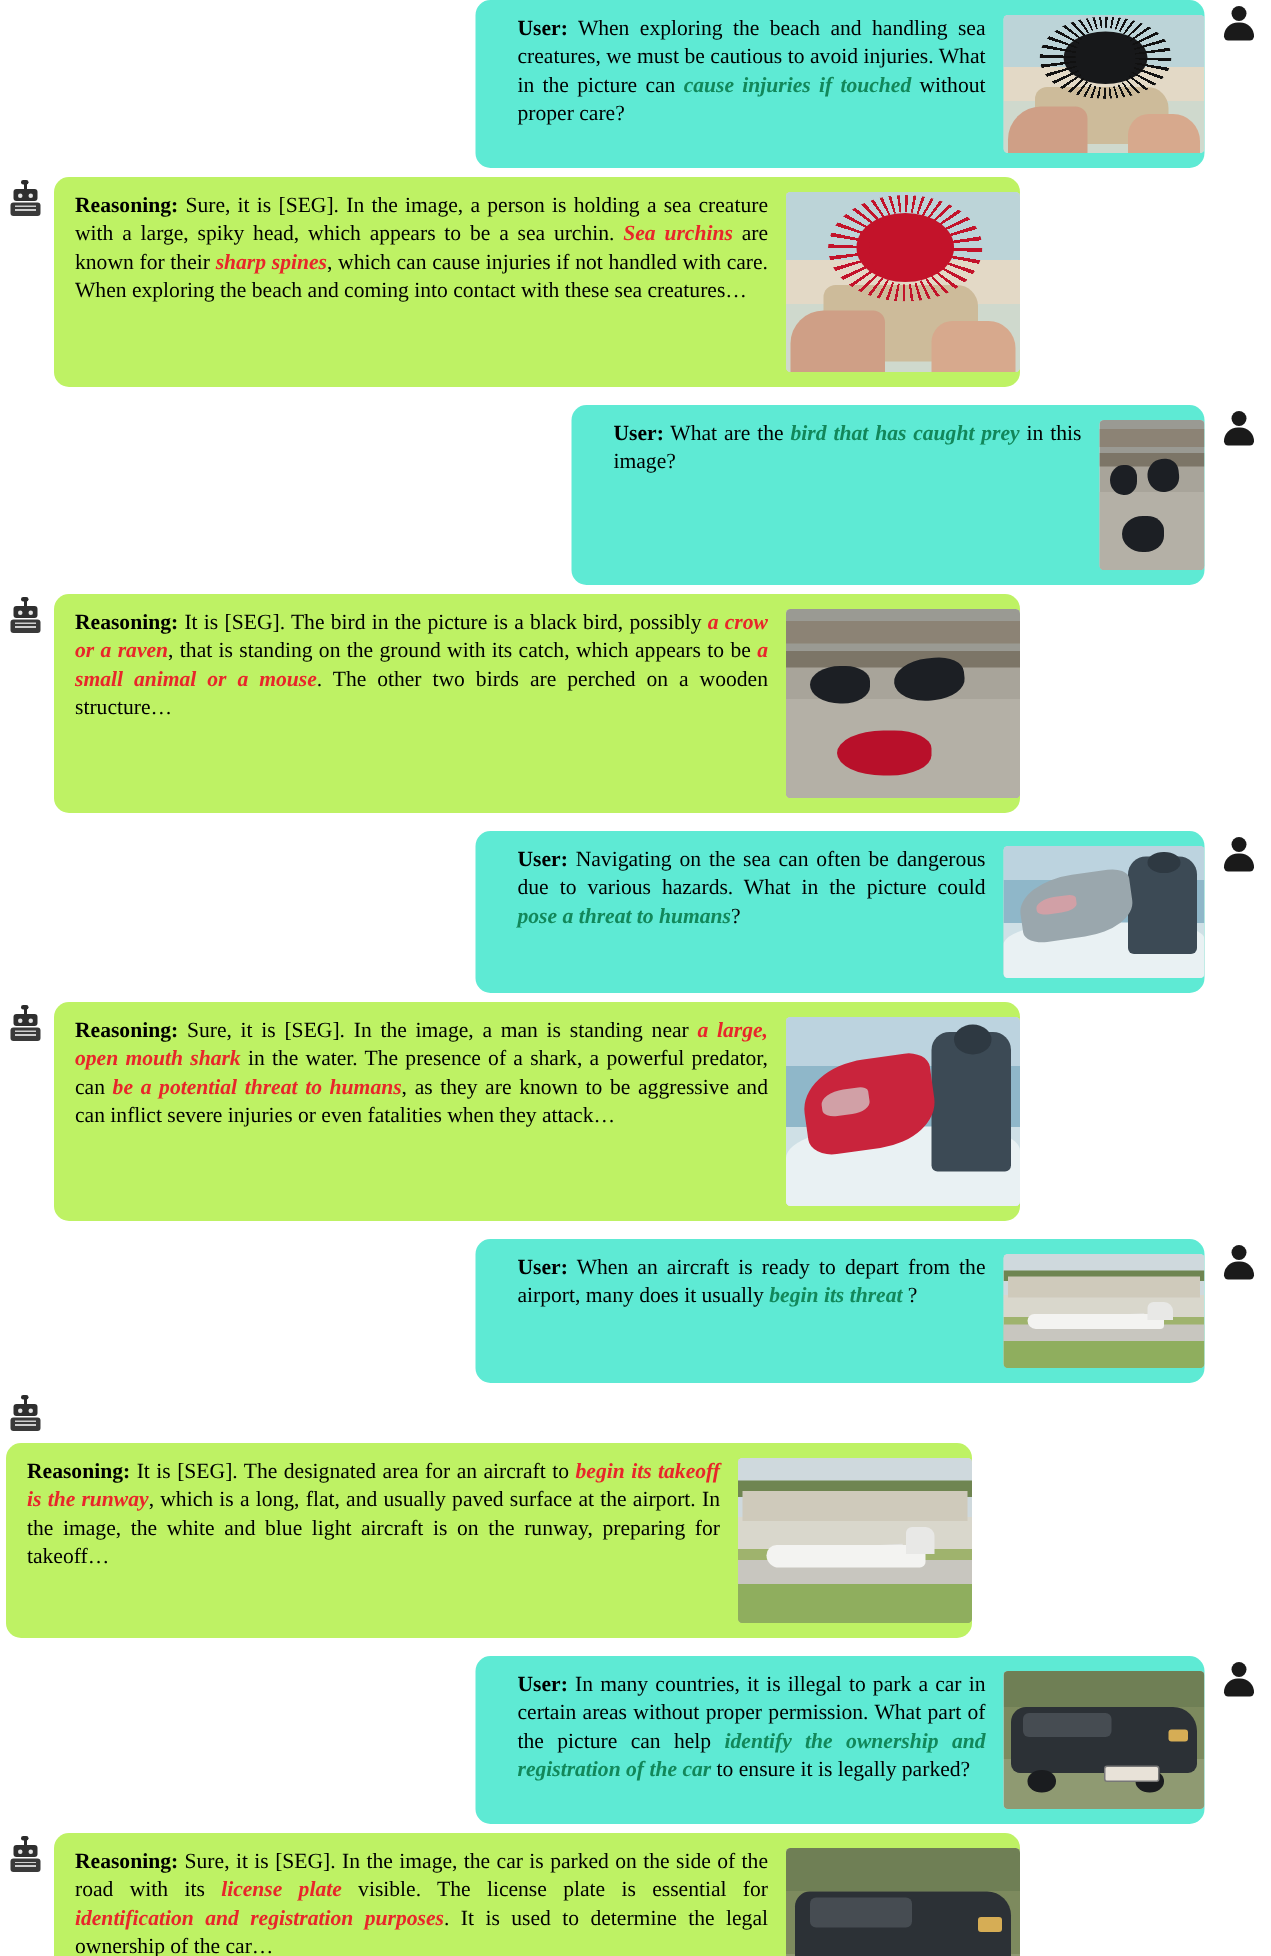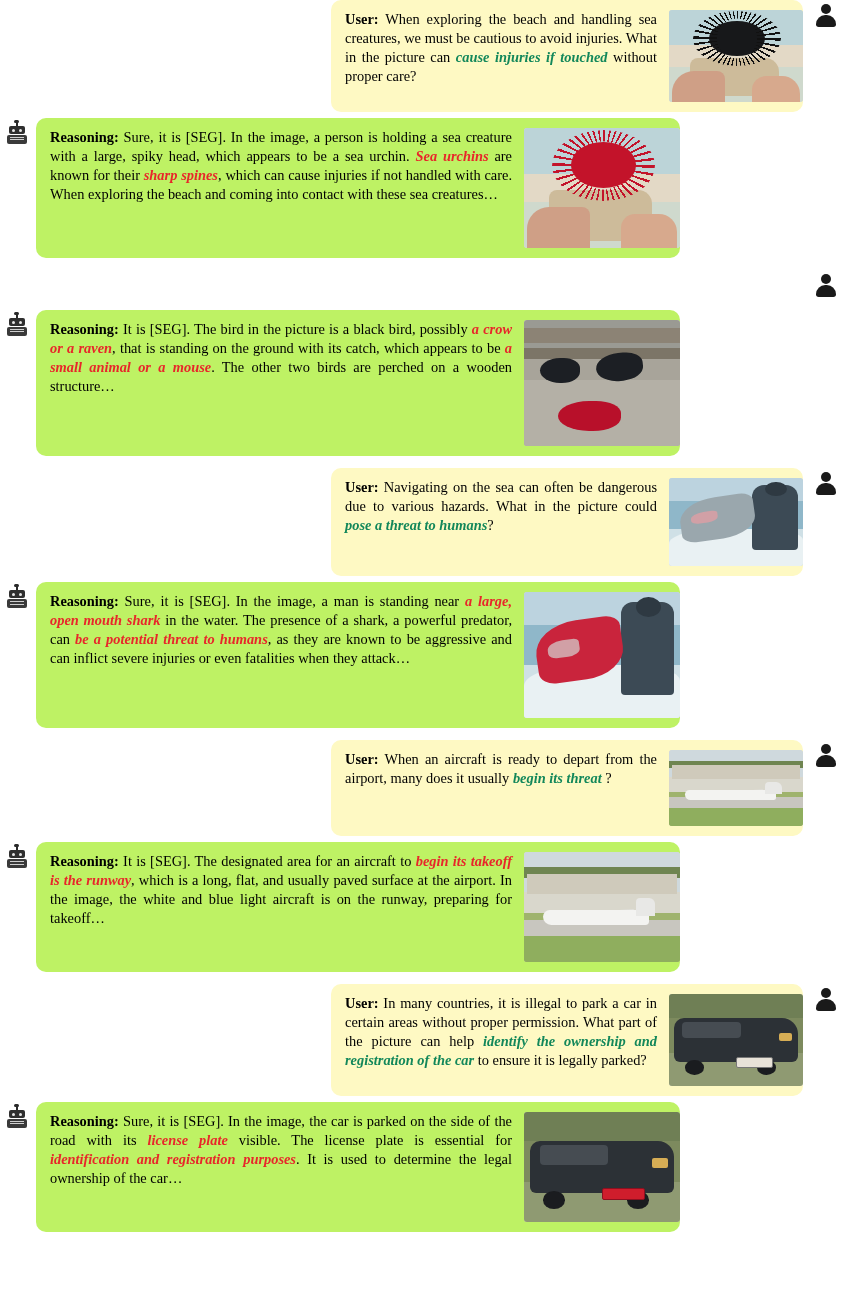--- a/index.html
+++ b/index.html
@@ -42,22 +42,22 @@
 
   
   .bubble {
     border-radius: 10px;
     display: flex;
     align-items: stretch;
     overflow: hidden;
     box-sizing: border-box;
   }
   .bubble.user {
-    background: #fef9c3;
-    padding: 10px 0 10px 14px;
+    background: #5eead4;
+    padding: 10px 0 10px 28px;
   }
   .bubble.assistant {
     background: #bef264;
     padding: 10px 0 10px 14px;
   }
   .bubble-text {
     font-size: 14.4px;
     line-height: 1.33;
     text-align: justify;
     text-justify: inter-word;
@@ -263,20 +263,33 @@
                 <div class="hand2"></div>
                 <div class="urchin red"></div>
               </div>
             </div>
           </div>
         </div>
       </div>
       <div style="height:12px"></div>
       <div class="turn">
         <div class="row user">
+          <div class="bubble user">
+            <div class="bubble-text"><span class="speaker">User:</span> <span>What are the </span><span class="hl-green">bird that has caught prey</span><span> in this image?</span></div>
+            <div class="thumb" style="width:70px;height:100px;">
+              <div class="ph ph-birds">
+                <div class="plank"></div>
+                <div class="plank2"></div>
+                <div class="ground"></div>
+                <div class="bird b1"></div>
+                <div class="bird b2"></div>
+                <div class="bird b3"></div>
+              </div>
+            </div>
+          </div>
           <div class="avatar">
             <span class="person-icon">
               <span class="head"></span>
               <span class="body"></span>
             </span>
           </div>
         </div>
         <div class="row assistant" style="margin-top:6px;">
           <div class="avatar bot">
             <span class="robot">
@@ -371,21 +384,21 @@
               </div>
             </div>
           </div>
           <div class="avatar">
             <span class="person-icon">
               <span class="head"></span>
               <span class="body"></span>
             </span>
           </div>
         </div>
-        <div class="row assistant" style="margin-top:6px;">
+        <div class="row assistant" style="margin-top:6px;flex-direction:column;">
           <div class="avatar bot">
             <span class="robot">
               <span class="ant-dot"></span>
               <span class="ant"></span>
               <span class="head"></span>
               <span class="eye l"></span>
               <span class="eye r"></span>
               <span class="body"></span>
               <span class="grill"></span>
             </span>

